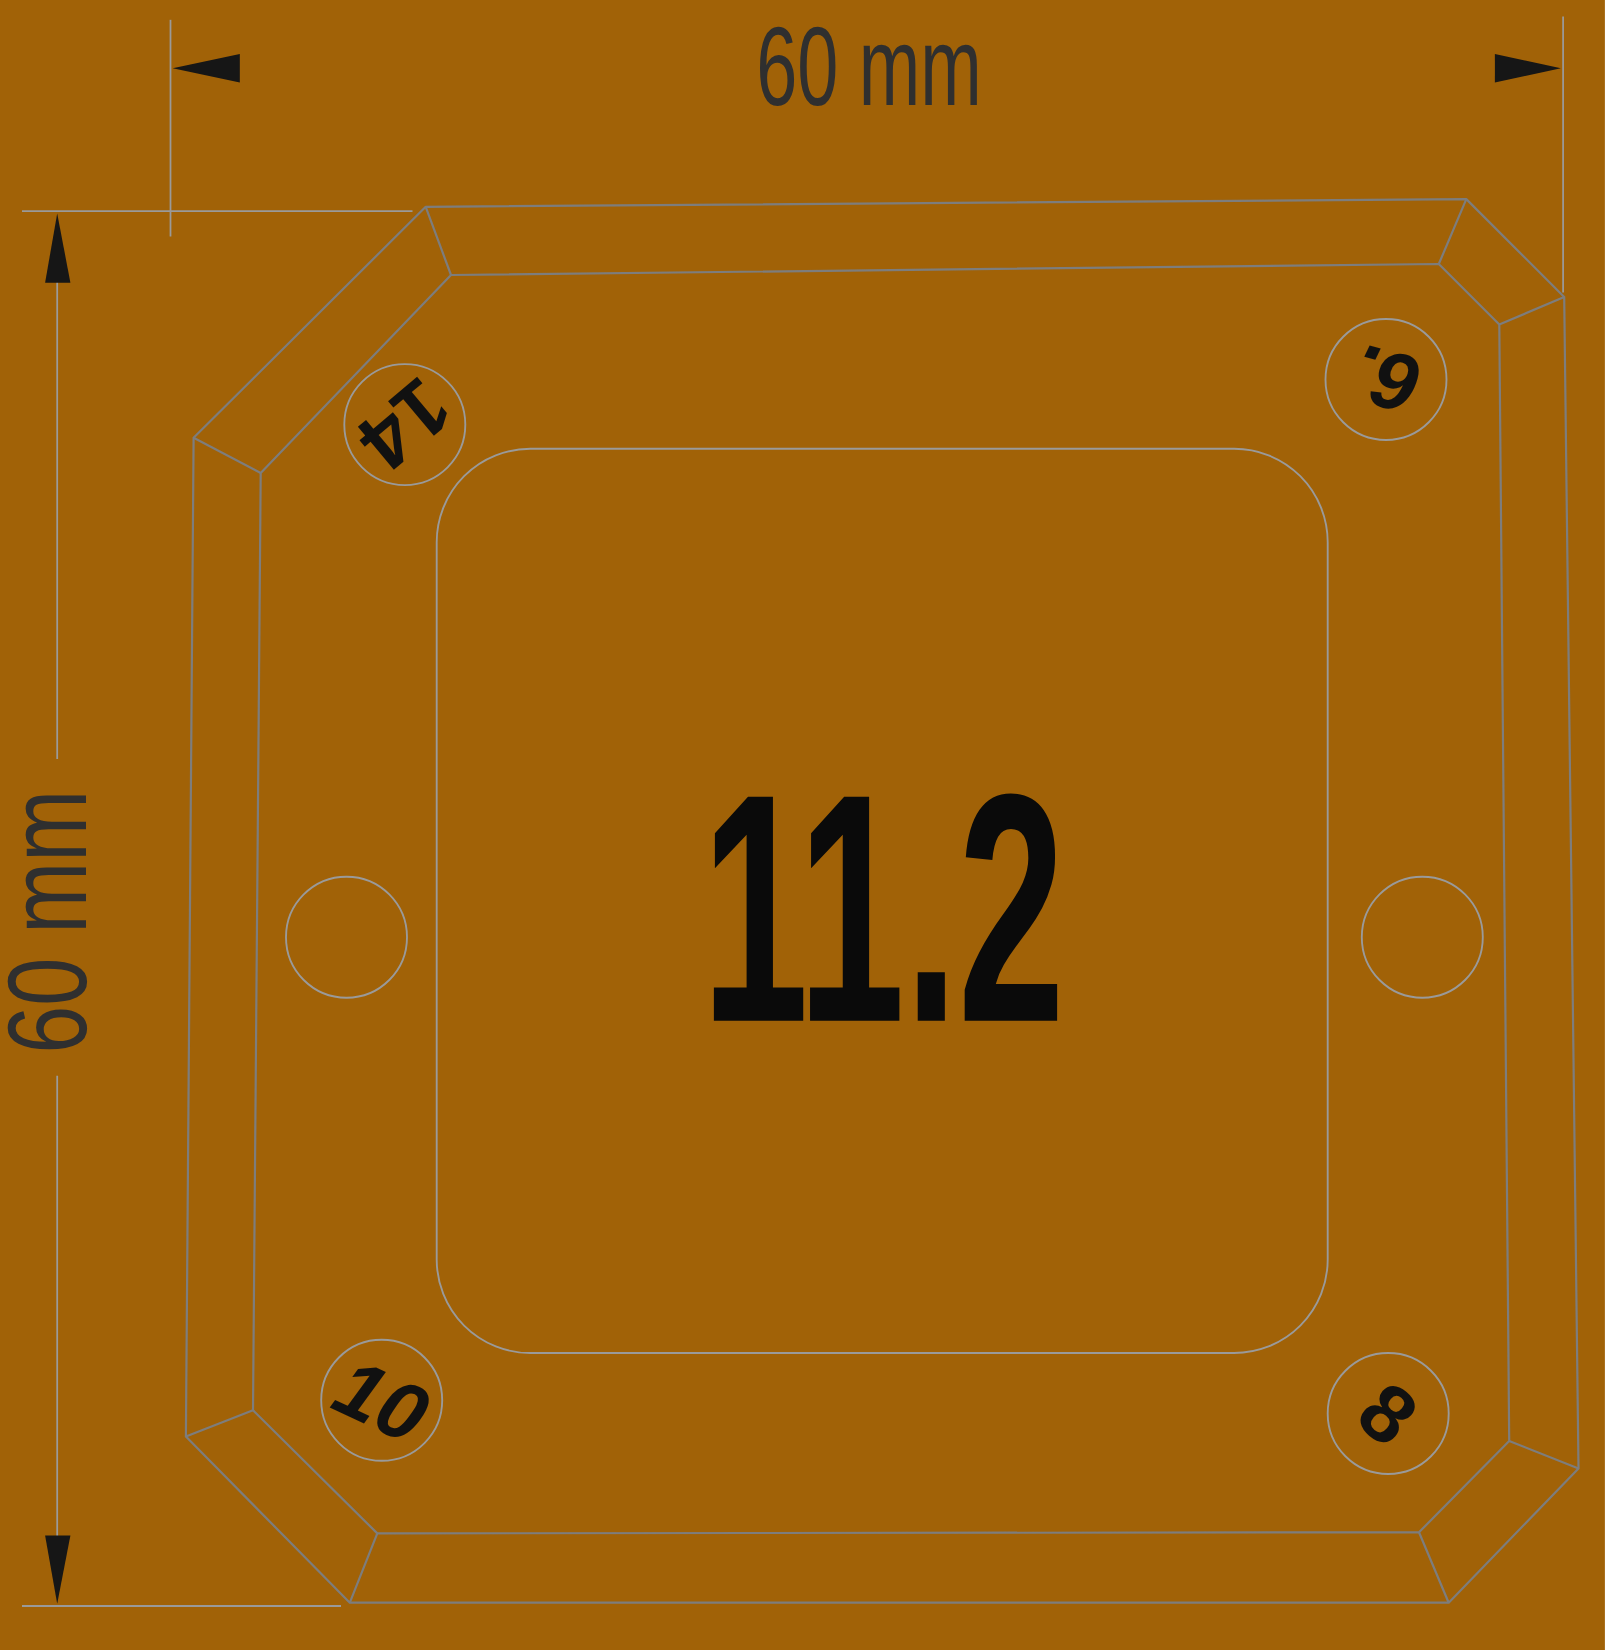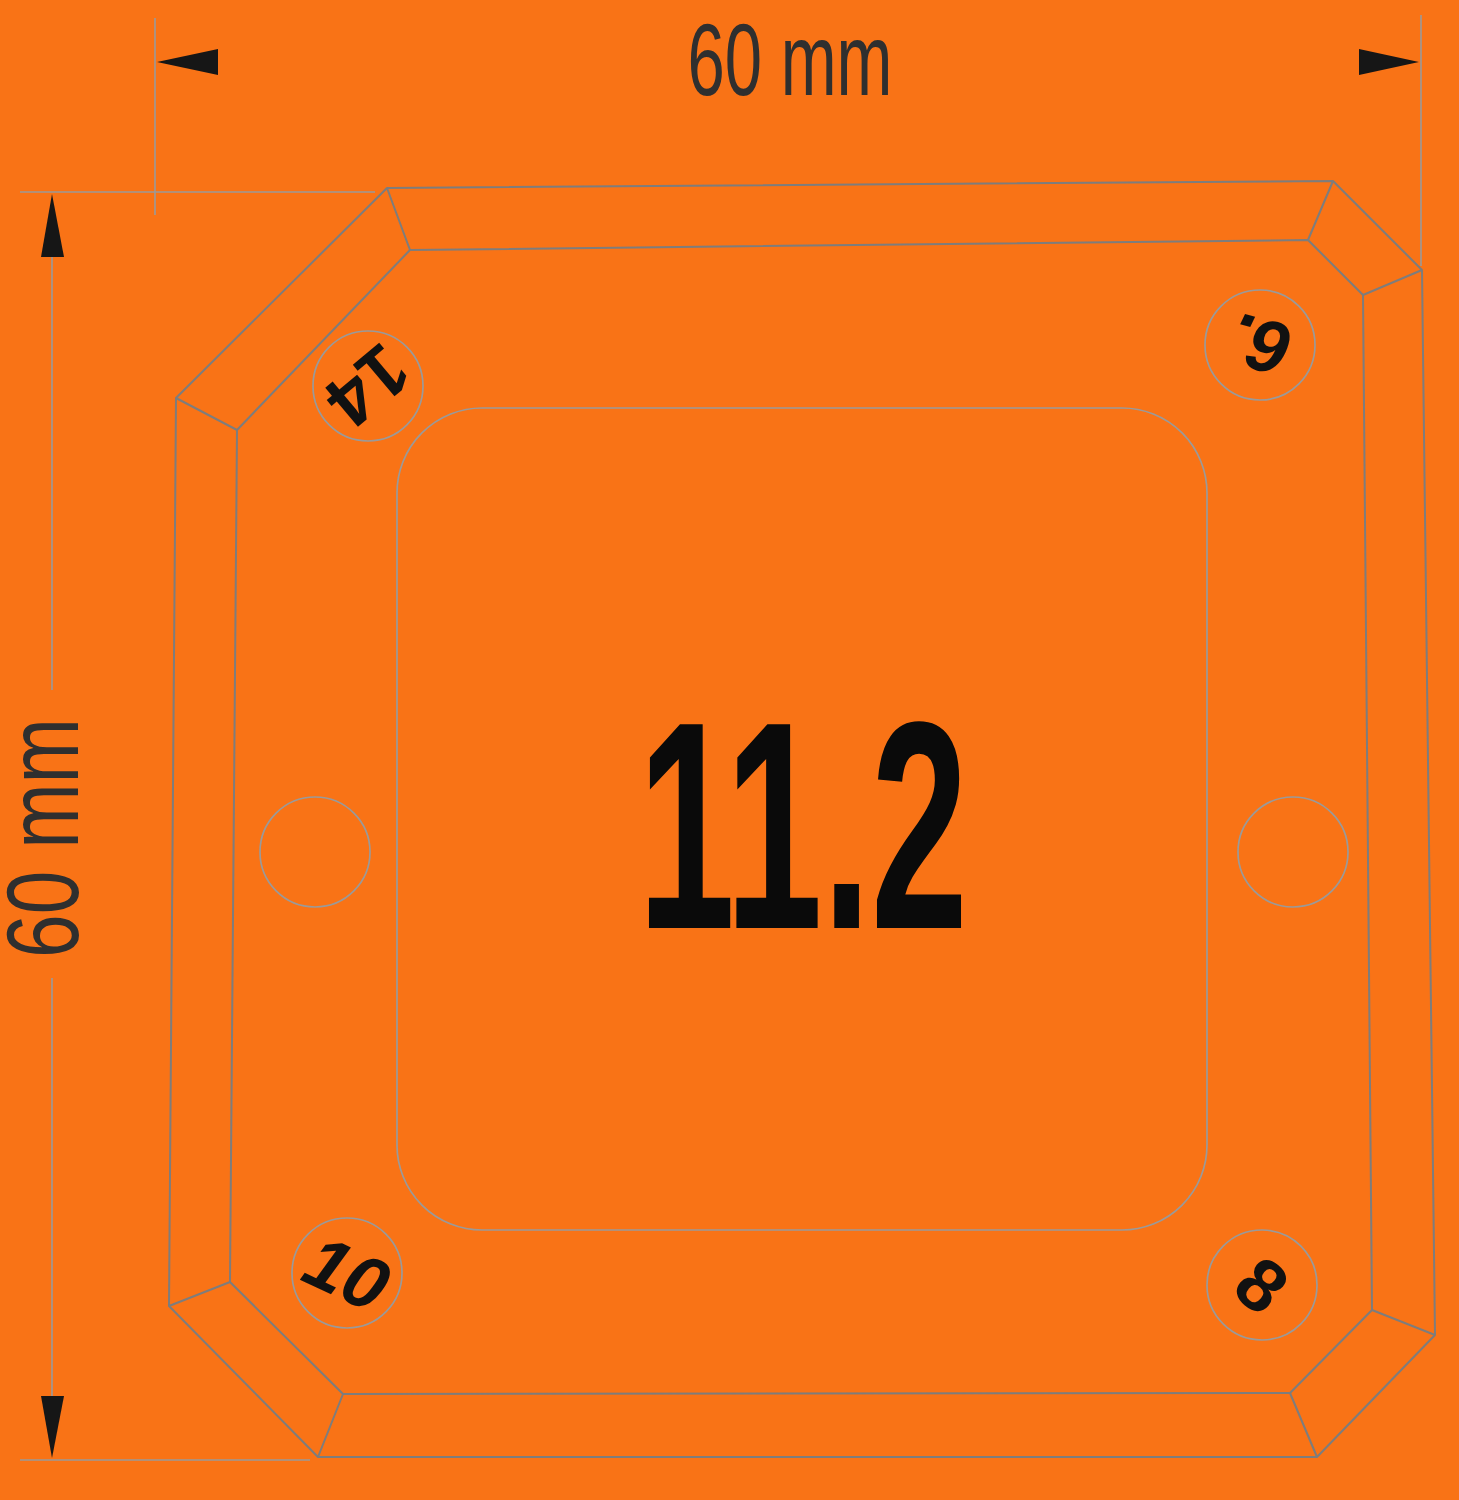--- a/index.html
+++ b/index.html
@@ -4,21 +4,21 @@
 <style>
   html, body {
     margin: 0;
     padding: 0;
     background: #ffffff;
   }
   .stage {
     position: relative;
     width: 1459px;
     height: 1500px;
-    background: #f97316;
+    background: #a16207;
     overflow: hidden;
     font-family: "Liberation Sans", sans-serif;
   }
   svg text {
     font-family: "Liberation Sans", sans-serif;
   }
   .dim-text {
     font-weight: 400;
   }
   .hole-label {

